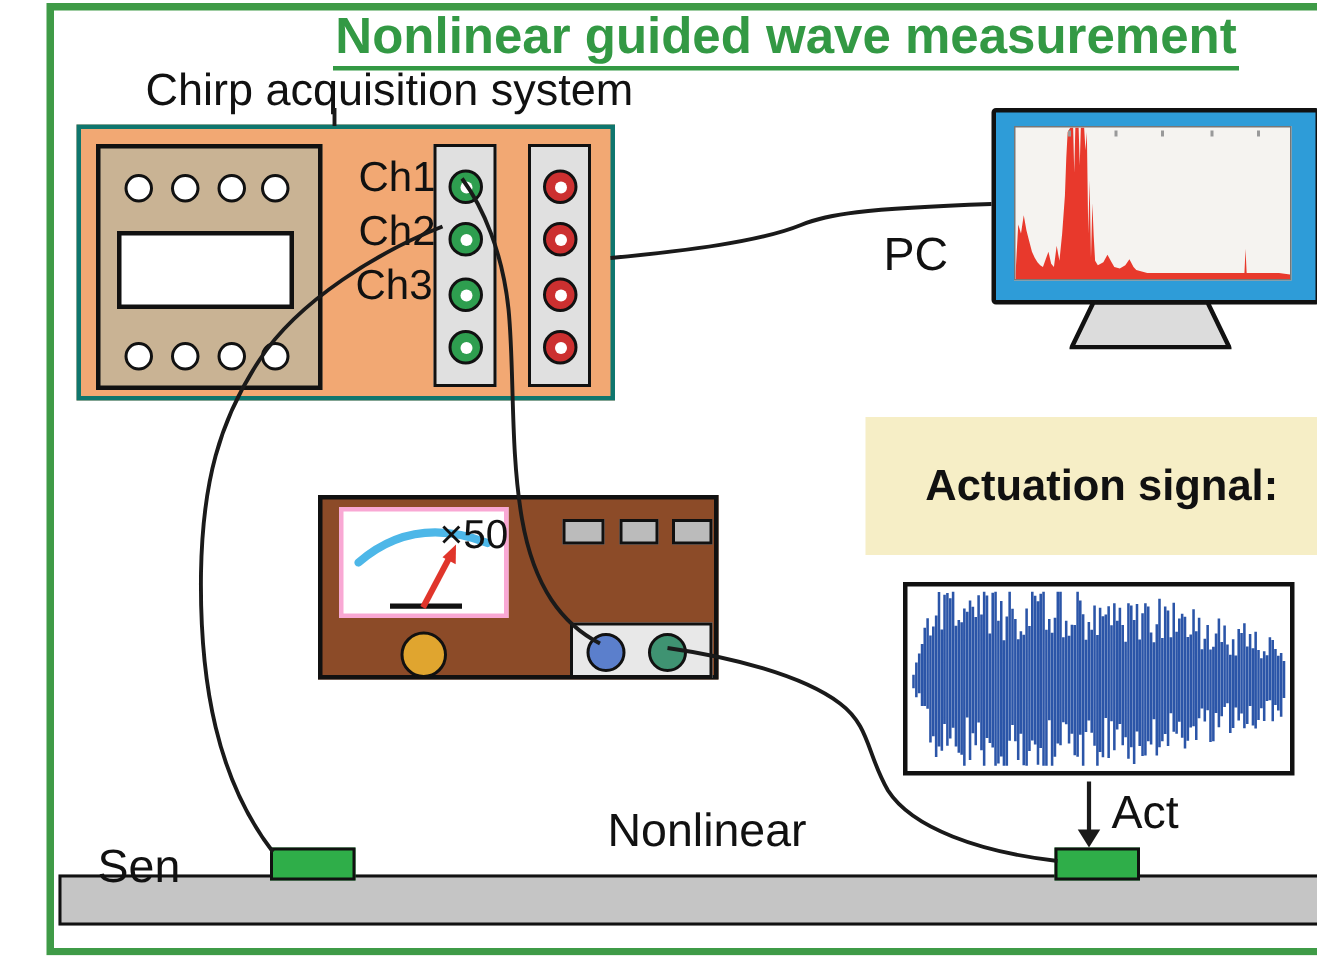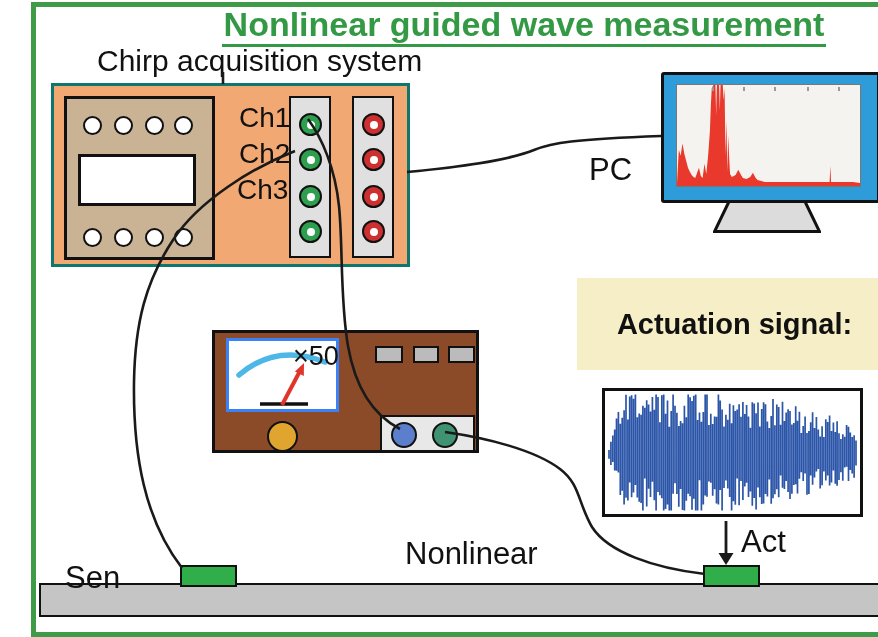--- a/index.html
+++ b/index.html
@@ -29,21 +29,21 @@
               border-radius:50%;background:#fff;}
   
   #pc-label{left:560px;top:152px;font-size:31px;z-index:5;}
   #stand{left:684px;top:200px;z-index:1;}
   #monitor{left:632px;top:72px;width:213px;height:125px;background:var(--monitor_blue);
            border:3px solid #111;border-radius:3px;z-index:2;}
   #screen{left:12px;top:9px;width:183px;height:101px;background:var(--screen_white);border:1px solid #777;}
   .tick{top:2px;width:2px;height:4px;background:#999;}
   
   #amp{left:183px;top:330px;width:261px;height:117px;background:var(--amp_brown);border:3px solid #111;z-index:2;}
-  #meter{left:11px;top:5px;width:107px;height:68px;background:#fff;border:3px solid #3b82f6;}
+  #meter{left:11px;top:5px;width:107px;height:68px;background:#fff;border:3px solid #f9a8d4;}
   #gain{left:64px;top:2px;font-size:27px;z-index:4;line-height:1;}
   .ampbtn{top:13px;height:13px;background:#bbb;border:2px solid #111;}
   #knob{left:52px;top:88px;width:27px;height:27px;background:var(--knob_gold);border:2.5px solid #111;border-radius:50%;}
   #plugpanel{left:165px;top:82px;width:91px;height:33px;background:#e8e8e8;border:2px solid #111;}
   .plug{top:5px;width:22px;height:22px;border:2px solid #111;border-radius:50%;}
   
   #note{left:548px;top:278px;width:315px;height:92px;background:var(--note_cream);display:flex;
         flex-direction:column;align-items:center;justify-content:center;font-size:29px;font-weight:bold;
         line-height:1.2;z-index:2;}
   

